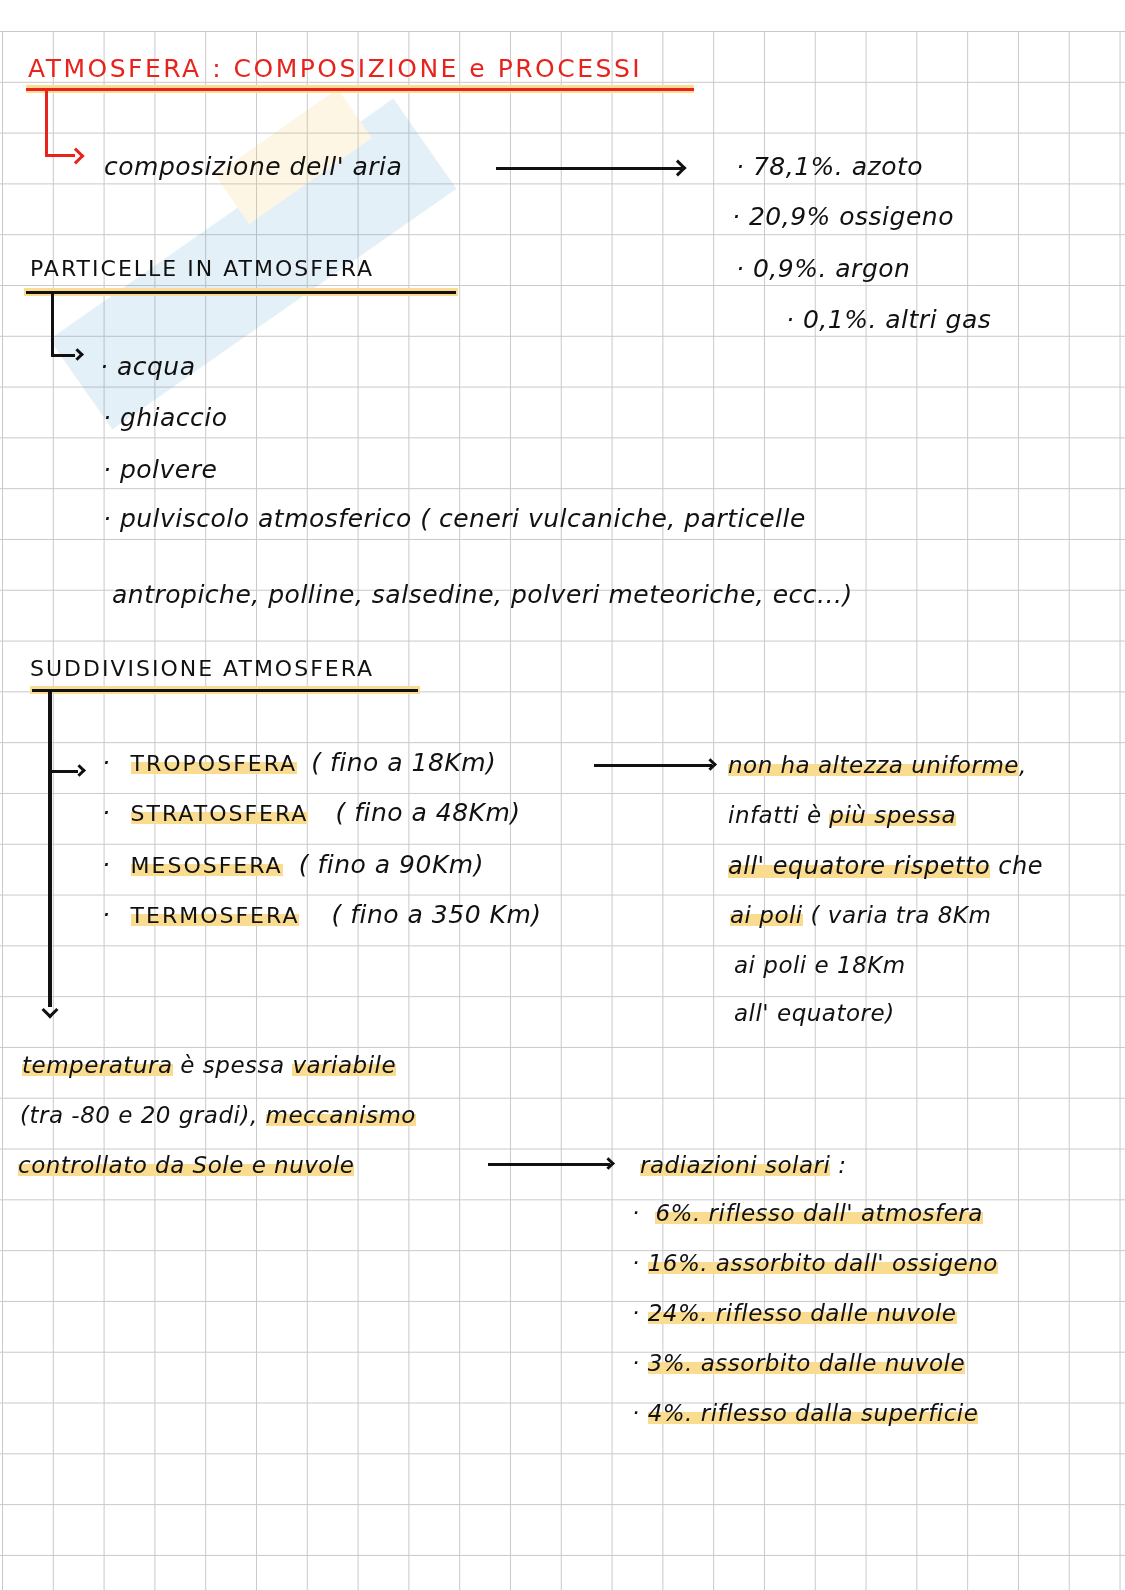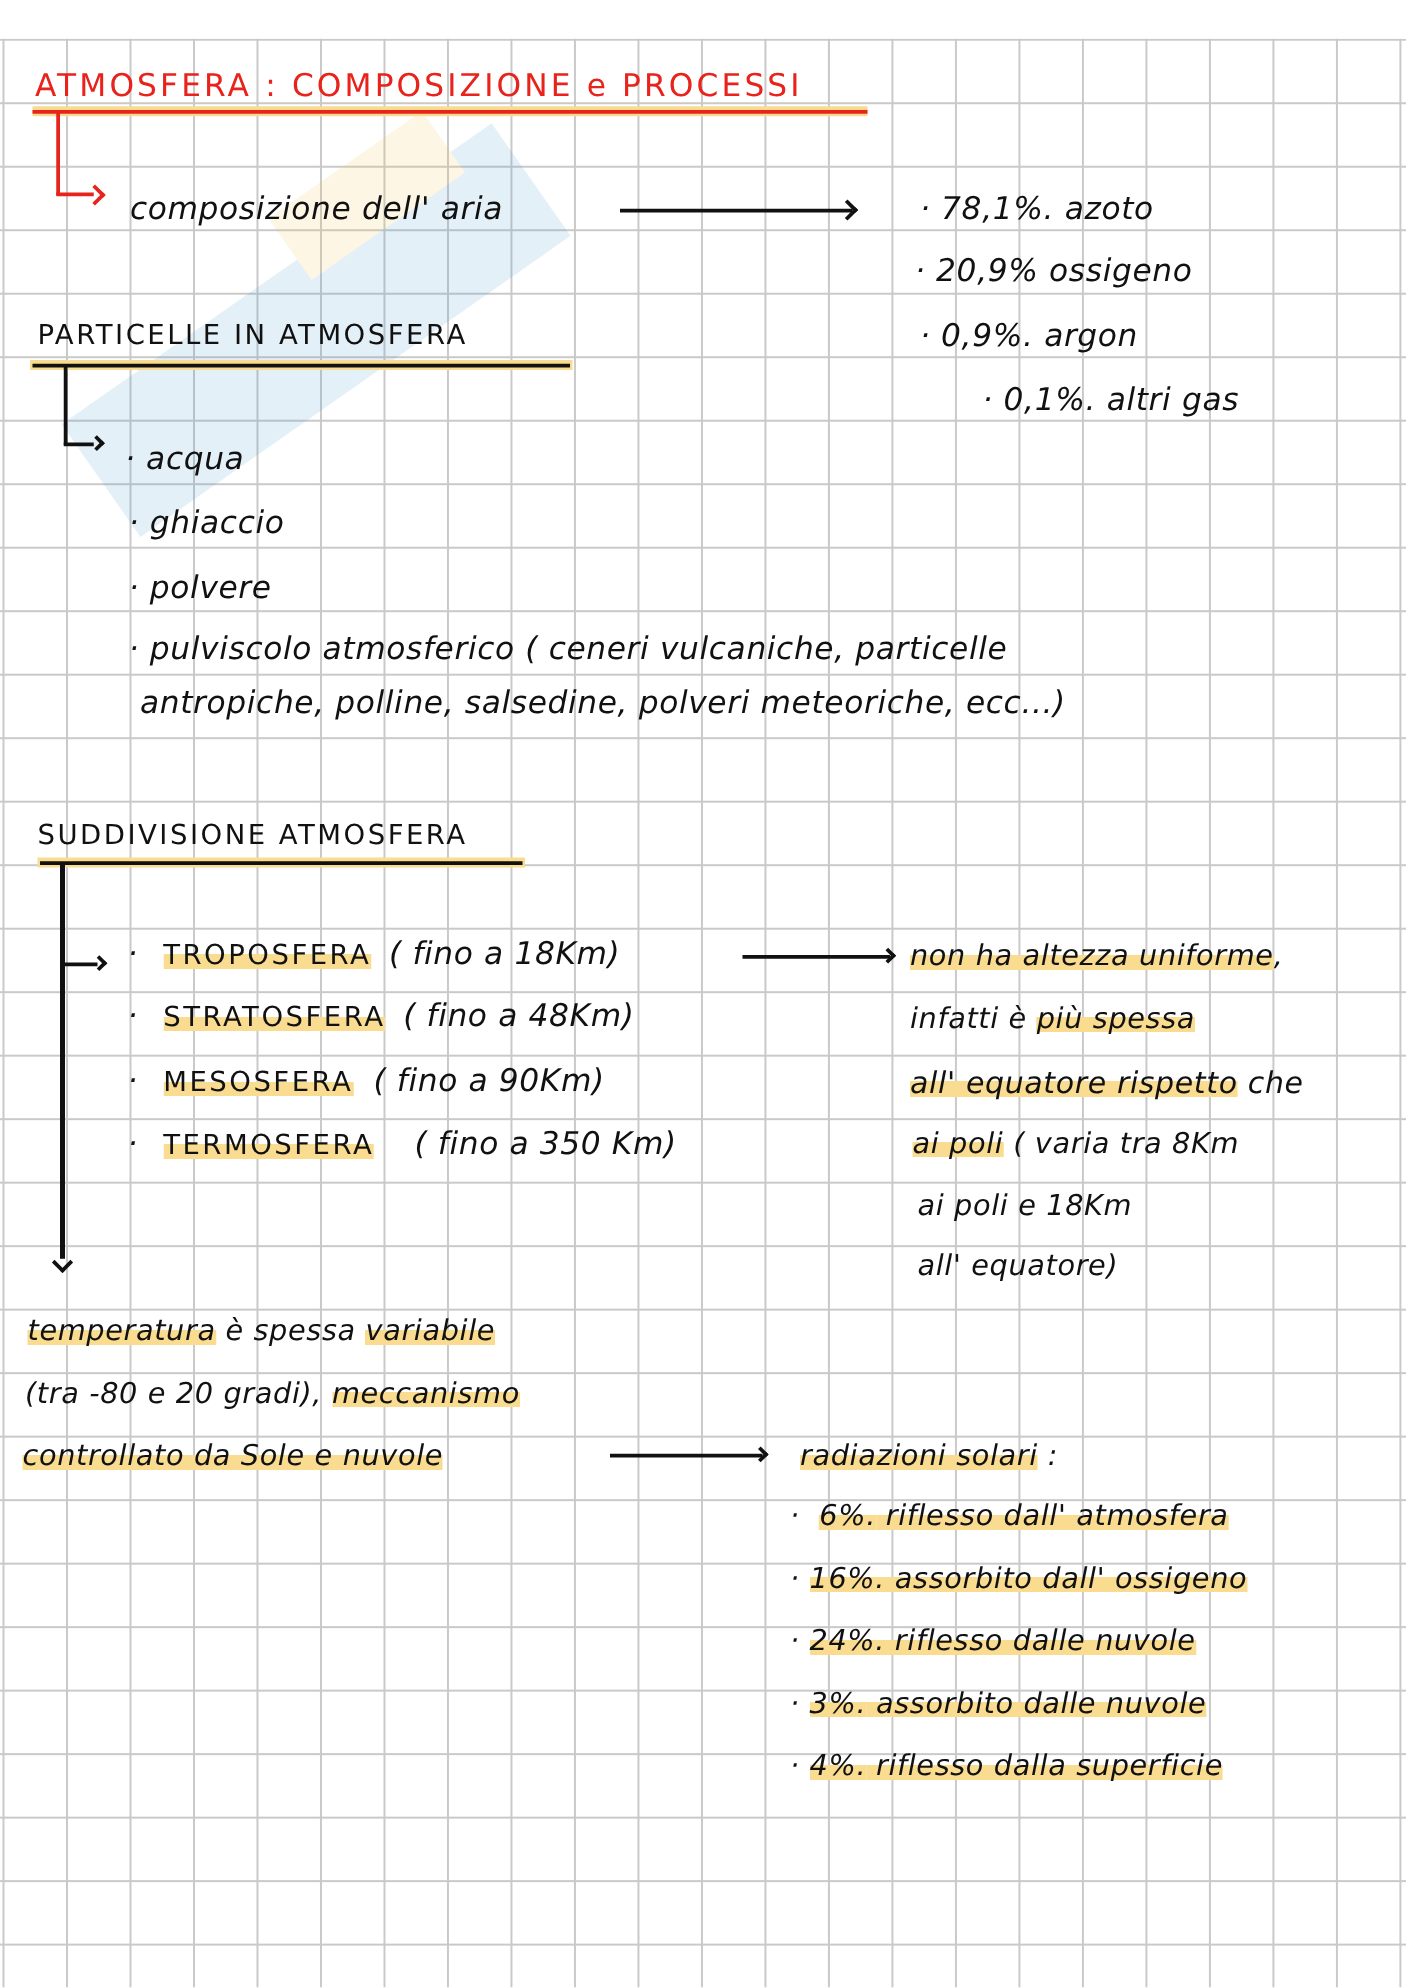--- a/index.html
+++ b/index.html
@@ -77,41 +77,41 @@
 <div class="line" style="left:26px; top:291px; width:430px; height:3px;"></div>
 <div class="line" style="left:51px; top:292px; width:3px; height:64px;"></div>
 <div class="line" style="left:51px; top:354px; width:24px; height:3px;"></div>
 <div class="arrowhead" style="left:73px; top:350px; width:6px; height:6px;"></div>
 
 <div>
   <div class="t hand" style="left:100px; top:352px;">· acqua</div>
   <div class="t hand" style="left:103px; top:403px;">· ghiaccio</div>
   <div class="t hand" style="left:103px; top:455px;">· polvere</div>
   <div class="t hand" style="left:103px; top:504px;">· pulviscolo atmosferico ( ceneri vulcaniche, particelle</div>
-  <div class="t hand" style="left:112px; top:547px;font-style:italic;">antropiche, polline, salsedine, polveri meteoriche, ecc...)</div>
+  <div class="t hand" style="left:112px; top:580px;font-style:italic;">antropiche, polline, salsedine, polveri meteoriche, ecc...)</div>
 </div>
 
 <div class="t caps" style="left:30px; top:656px;">SUDDIVISIONE ATMOSFERA</div>
 <div class="hlbar" style="left:30px; top:686px; width:390px; height:8px;"></div>
 <div class="line" style="left:32px; top:689px; width:386px; height:3px;"></div>
 <div class="line" style="left:48px; top:691px; width:4px; height:316px;"></div>
 <div class="arrowhead down" style="left:44px; top:1004px;"></div>
 <div class="line" style="left:50px; top:770px; width:28px; height:3px;"></div>
 <div class="arrowhead" style="left:75px; top:766px; width:6px; height:6px;"></div>
 
 <div>
   <div class="t" style="left:102px; top:748px;">
     <span class="hand">·</span>
     <span class="caps hl" style="margin-left:14px;">TROPOSFERA</span>
     <span class="hand" style="margin-left:8px;">( fino a 18Km)</span>
   </div>
   <div class="t" style="left:102px; top:798px;">
     <span class="hand">·</span>
     <span class="caps hl" style="margin-left:14px;">STRATOSFERA</span>
-    <span class="hand" style="margin-left:8px;">( fino a 48Km)</span>
+    <span class="hand" style="margin-left:21px;">( fino a 48Km)</span>
   </div>
   <div class="t" style="left:102px; top:850px;">
     <span class="hand">·</span>
     <span class="caps hl" style="margin-left:14px;">MESOSFERA</span>
     <span class="hand" style="margin-left:10px;">( fino a 90Km)</span>
   </div>
   <div class="t" style="left:102px; top:900px;">
     <span class="hand">·</span>
     <span class="caps hl" style="margin-left:14px;text-align:right;">TERMOSFERA</span>
     <span class="hand" style="margin-left:26px;">( fino a 350 Km)</span>

